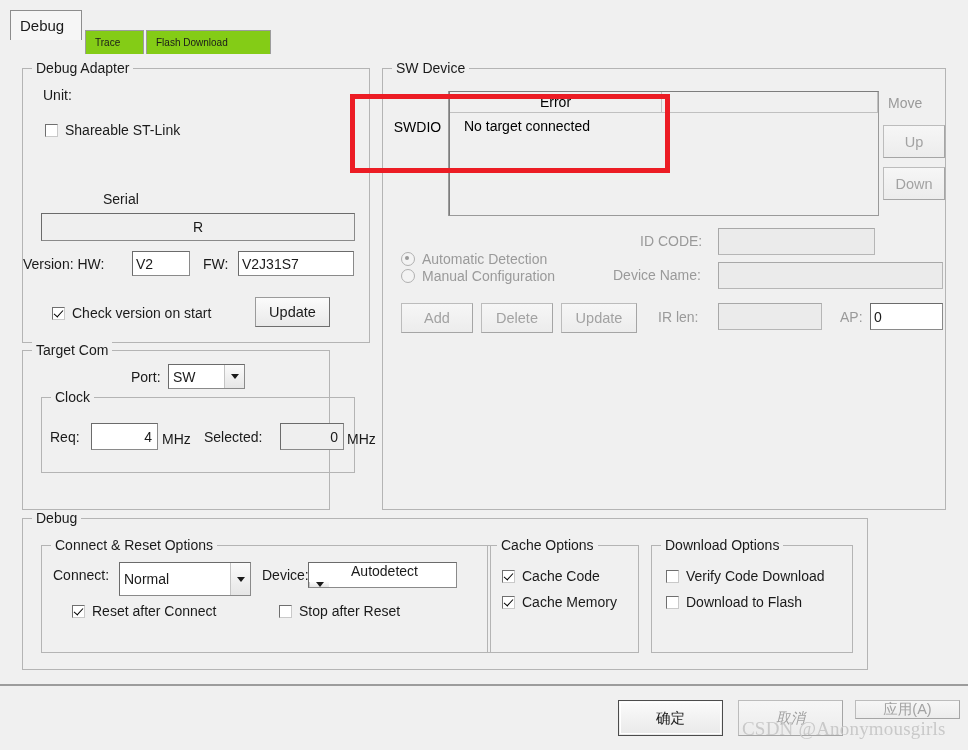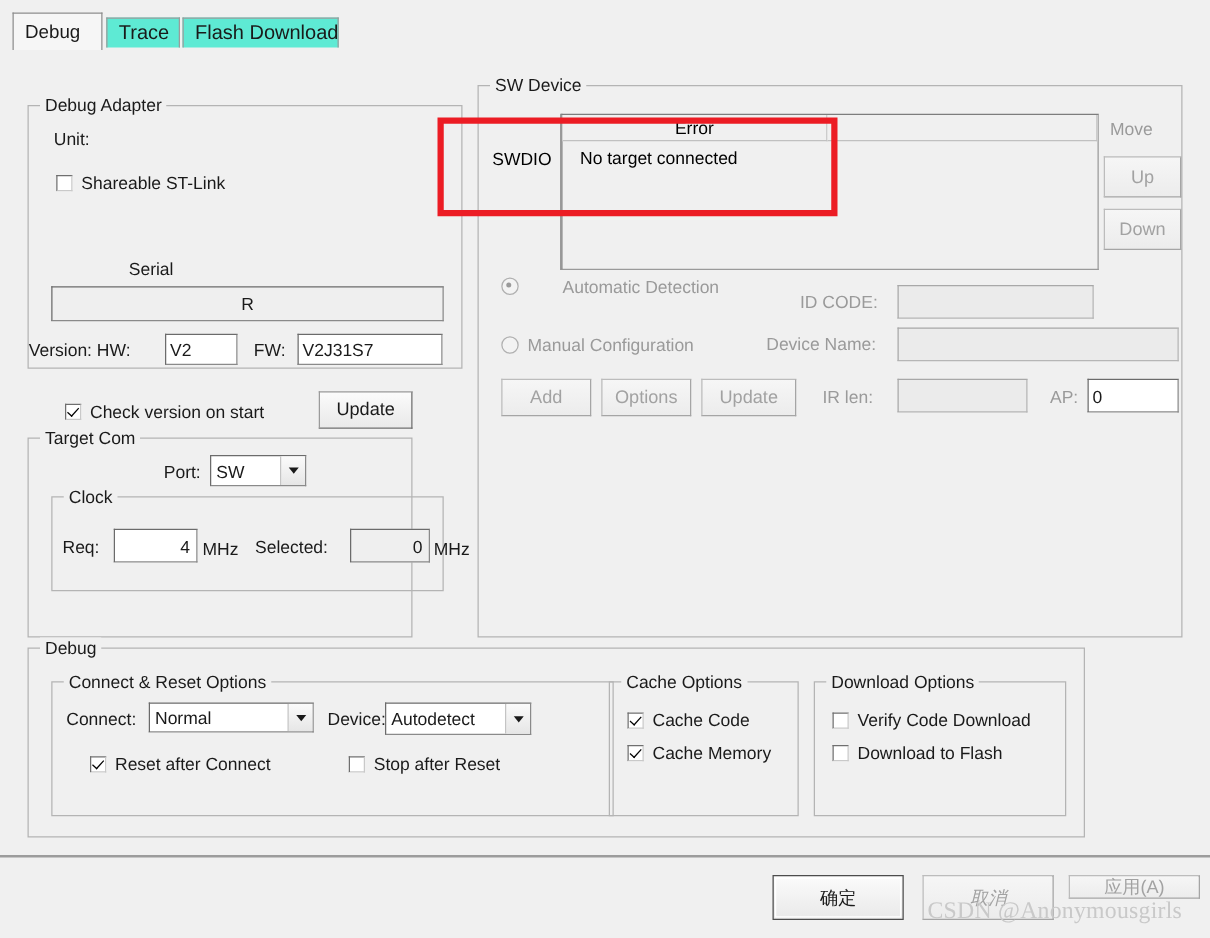--- a/index.html
+++ b/index.html
@@ -15,28 +15,28 @@
     position: relative;
     -webkit-font-smoothing: none;
   }
   .dlg { position: absolute; inset: 0; }
 
   
   .tabstrip {
     position: absolute; left: 10px; top: 10px; right: 10px; height: 28px;
   }
   .tab {
-    position: absolute; top: 4px;
+    position: absolute; top: 20px;
     height: 24px;
     padding: 0 9px;
     line-height: 24px;
-    background: #5eead4;
+    background: #84cc16;
     border: 1px solid #9c9c9c;
     border-bottom: none;
-    font-size: 16px;
+    font-size: 10px;
     color: #1a1a1a;
     box-sizing: border-box;
     white-space: nowrap;
   }
   .tab.active {
     top: 0px; height: 30px; line-height: 29px;
     background: #f6f6f6;
     border-color: #8d8d8d;
     z-index: 4;
     font-size: 15px;
@@ -227,21 +227,21 @@
       <span>Debug</span>
     </div>
     <div class="tab" style="left:75px; width:59px;">
       <span>Trace</span>
     </div>
     <div class="tab" style="left:136px; width:125px;">
       <span>Flash Download</span>
     </div>
   </div>
 
-  <div class="group" style="left:22px; top:84px; width:348px; height:211px;">
+  <div class="group" style="left:22px; top:68px; width:348px; height:275px;">
     <div class="glabel">Debug Adapter</div>
 
     <div class="lbl" style="left:20px; top:18px;">Unit:</div>
 
     <div class="chk" style="left:22px; top:53px;">
       <span class="box"></span>
       <span class="t">Shareable ST-Link</span>
     </div>
 
     <div class="lbl" style="left:80px; top:122px;">Serial</div>
@@ -315,21 +315,21 @@
     </div>
 
     <div class="lbl dim" style="left:505px; top:26px;">Move</div>
     <div class="btn dim" style="left:500px; top:56px; width:62px; height:33px;">
       <span>Up</span>
     </div>
     <div class="btn dim" style="left:500px; top:98px; width:62px; height:33px;">
       <span>Down</span>
     </div>
 
-    <div class="rad on" style="left:18px; top:152px;gap:28px;">
+    <div class="rad on" style="left:18px; top:182px;">
       <span class="circ"></span>
       <span class="t">Automatic Detection</span>
     </div>
     <div class="rad" style="left:18px; top:199px;">
       <span class="circ"></span>
       <span class="t">Manual Configuration</span>
     </div>
 
     <div class="lbl dim" style="left:257px; top:164px;">ID CODE:</div>
     <div class="field dim" style="left:335px; top:159px; width:157px; height:27px;">
@@ -347,43 +347,43 @@
     </div>
     <div class="lbl dim" style="left:457px; top:240px;">AP:</div>
     <div class="field" style="left:487px; top:234px; width:73px; height:27px;">
       <span>0</span>
     </div>
 
     <div class="btn dim" style="left:18px; top:234px; width:72px; height:30px;">
       <span>Add</span>
     </div>
     <div class="btn dim" style="left:98px; top:234px; width:72px; height:30px;">
-      <span>Options</span>
+      <span>Delete</span>
     </div>
     <div class="btn dim" style="left:178px; top:234px; width:76px; height:30px;">
       <span>Update</span>
     </div>
   </div>
 
   <div class="group" style="left:22px; top:518px; width:846px; height:152px;">
     <div class="glabel">Debug</div>
 
     <div class="group" style="left:18px; top:26px; width:450px; height:108px;">
       <div class="glabel">Connect &amp; Reset Options</div>
 
       <div class="lbl" style="left:11px; top:21px;">Connect:</div>
-      <div class="combo" style="left:77px; top:16px; width:132px; height:24px;">
+      <div class="combo" style="left:77px; top:16px; width:132px; height:34px;">
         <span class="cval">Normal</span>
         <span class="carrow">
             <i></i>
           </span>
       </div>
 
       <div class="lbl" style="left:220px; top:21px;">Device:</div>
-      <div class="combo" style="left:266px; top:16px; width:117px; height:26px;">
+      <div class="combo" style="left:266px; top:16px; width:149px; height:26px;flex-direction:column;">
         <span class="cval">Autodetect</span>
         <span class="carrow">
             <i></i>
           </span>
       </div>
 
       <div class="chk on" style="left:30px; top:57px;">
         <span class="box"></span>
         <span class="t">Reset after Connect</span>
       </div>

